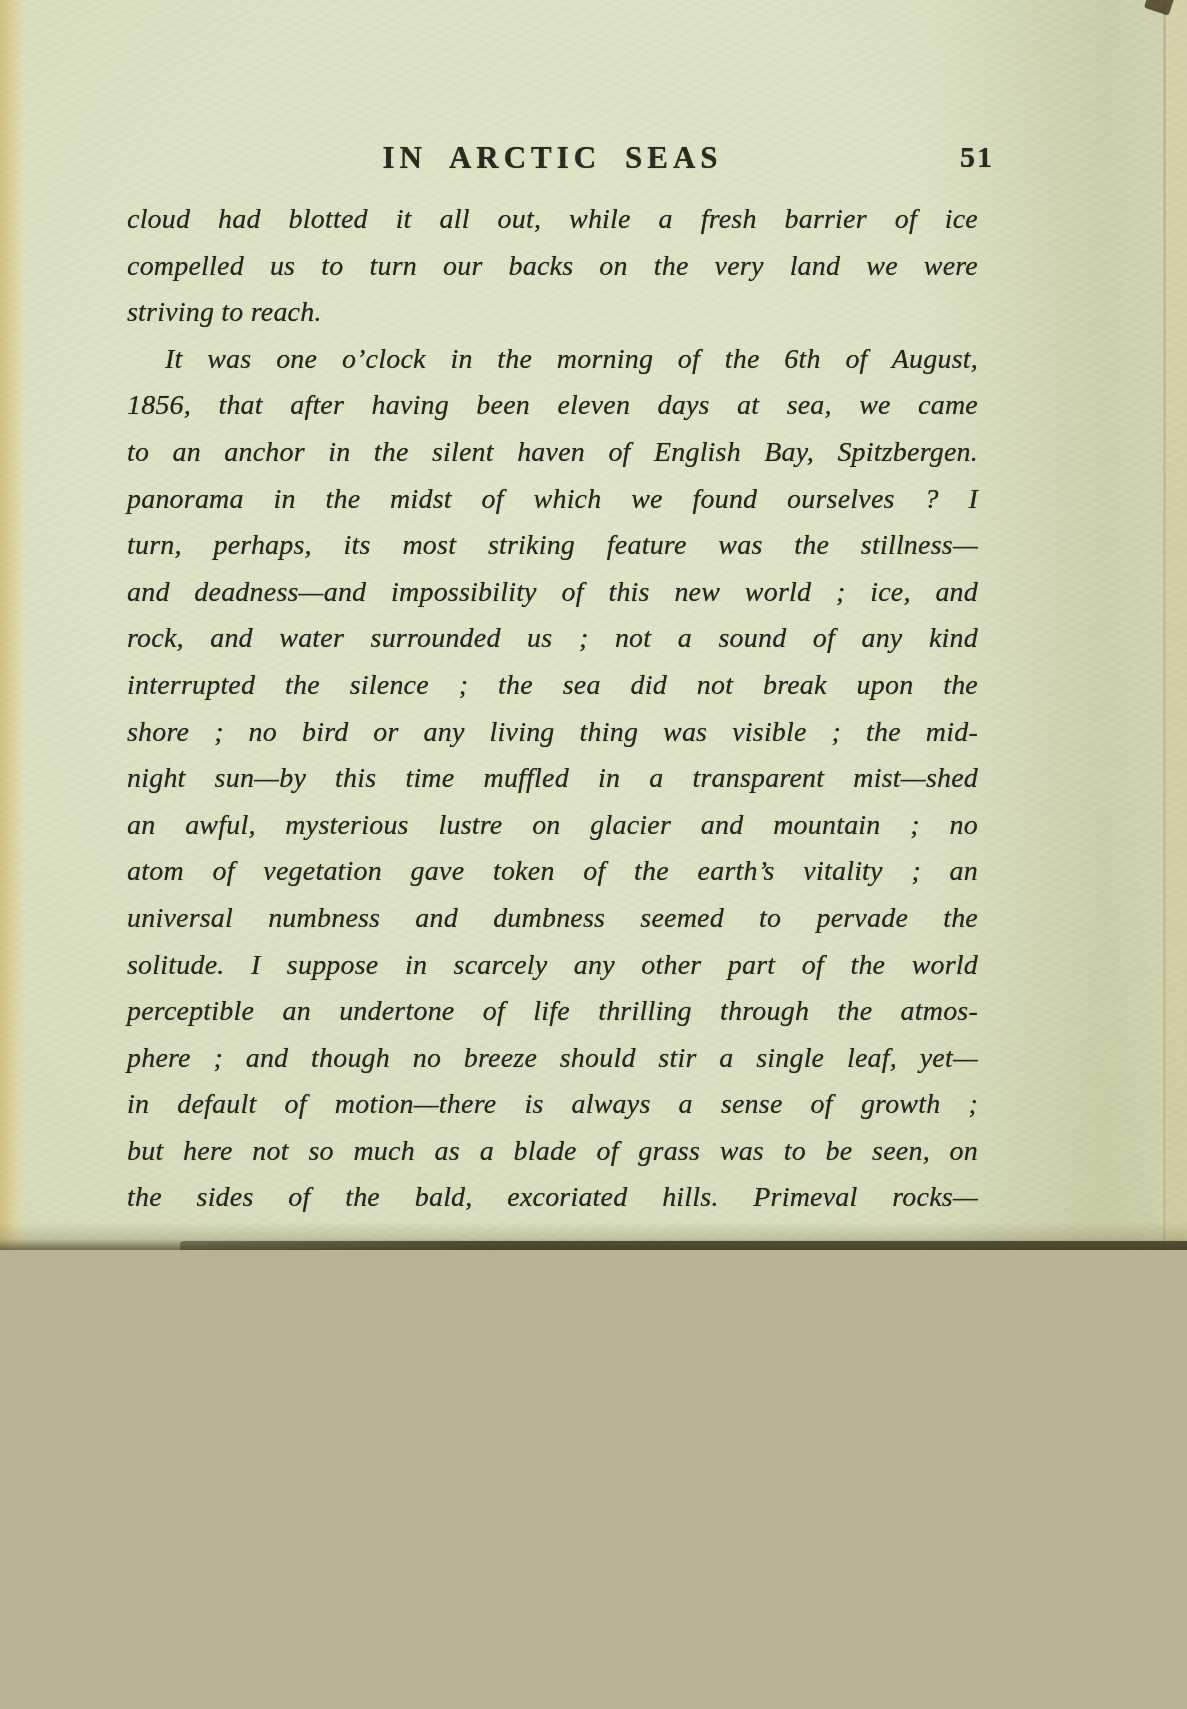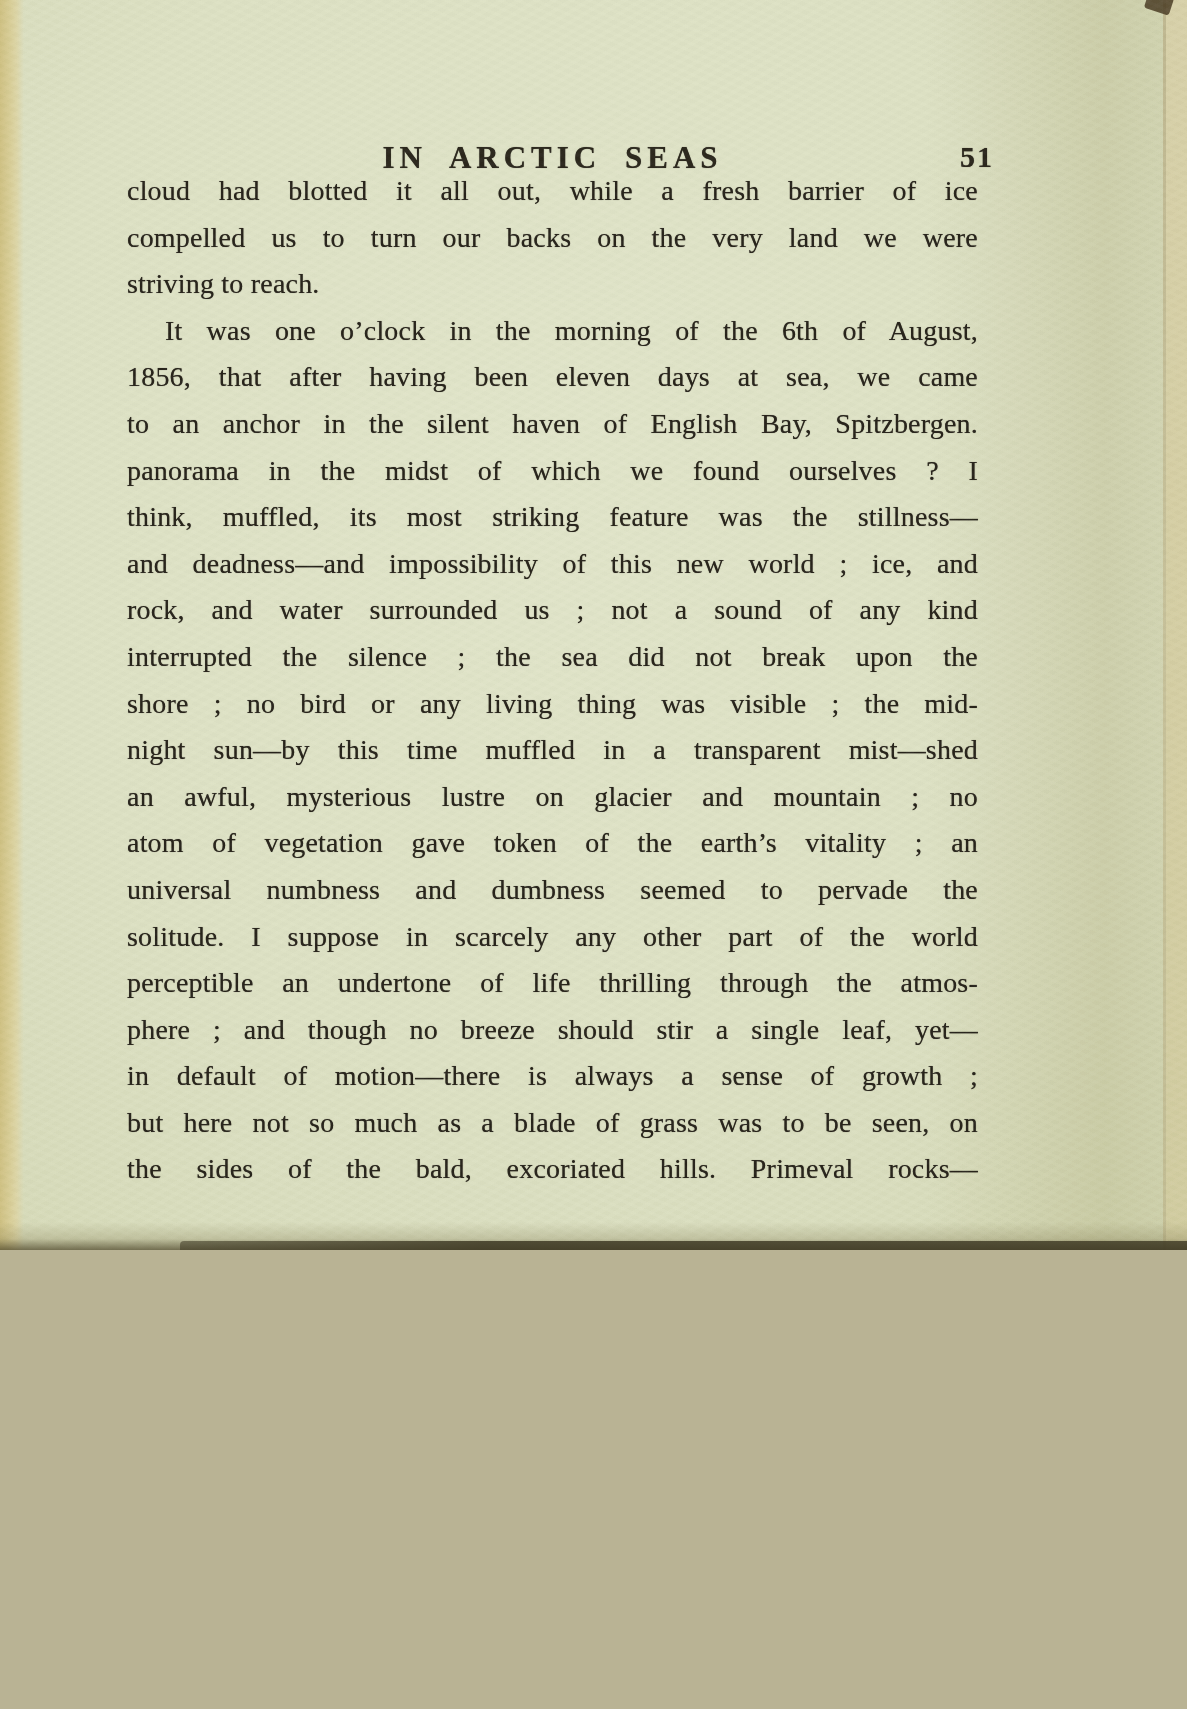--- a/index.html
+++ b/index.html
@@ -62,24 +62,25 @@
     letter-spacing:5px; word-spacing:11px; color:#2a261c;
     text-shadow:0 0 .8px rgba(42,38,28,.75);
   }
   .page-number {
     position:absolute; left:950px; width:44px; top:140px;
     text-align:right; font-size:30px; font-weight:bold;
     letter-spacing:2px; color:#2a261c; text-shadow:0 0 .8px rgba(42,38,28,.75);
   }
 
   .text-block {
-    position:absolute; left:127px; top:168px; width:851px;
+    position:absolute; left:127px; top:196px; width:851px;
     font-size:28px; line-height:46.6px;
     text-shadow:0 0 .8px rgba(38,34,24,.65);
     letter-spacing:.2px;
+    font-style:italic;
   }
   .line { height:46.6px; }
   .line.j { text-align:justify; text-align-last:justify; text-justify:inter-word; }
   .line.ind { text-indent:38px; }
 
   .citation {
     position:absolute; left:127px; top:1400px; width:851px;
     font-size:29px; line-height:46.6px; text-indent:38px;
     text-shadow:0 0 .8px rgba(38,34,24,.65);
   }
@@ -100,21 +101,21 @@
   <div class="page-number">51</div>
 
   <div class="text-block">
       <div class="line j">cloud had blotted it all out, while a fresh barrier of ice</div>
       <div class="line j">compelled us to turn our backs on the very land we were</div>
       <div class="line">striving to reach.</div>
       <div class="line j ind">It was one o’clock in the morning of the 6th of August,</div>
       <div class="line j">1856, that after having been eleven days at sea, we came</div>
       <div class="line j">to an anchor in the silent haven of English Bay, Spitzbergen.</div>
       <div class="line j">panorama in the midst of which we found ourselves ? I</div>
-      <div class="line j">think, muffled, its most striking feature was the stillness—</div>
+      <div class="line j">turn, perhaps, its most striking feature was the stillness—</div>
       <div class="line j">and deadness—and impossibility of this new world ; ice, and</div>
       <div class="line j">rock, and water surrounded us ; not a sound of any kind</div>
       <div class="line j">interrupted the silence ; the sea did not break upon the</div>
       <div class="line j">shore ; no bird or any living thing was visible ; the mid-</div>
       <div class="line j">night sun—by this time muffled in a transparent mist—shed</div>
       <div class="line j">an awful, mysterious lustre on glacier and mountain ; no</div>
       <div class="line j">atom of vegetation gave token of the earth’s vitality ; an</div>
       <div class="line j">universal numbness and dumbness seemed to pervade the</div>
       <div class="line j">solitude. I suppose in scarcely any other part of the world</div>
       <div class="line j">perceptible an undertone of life thrilling through the atmos-</div>

